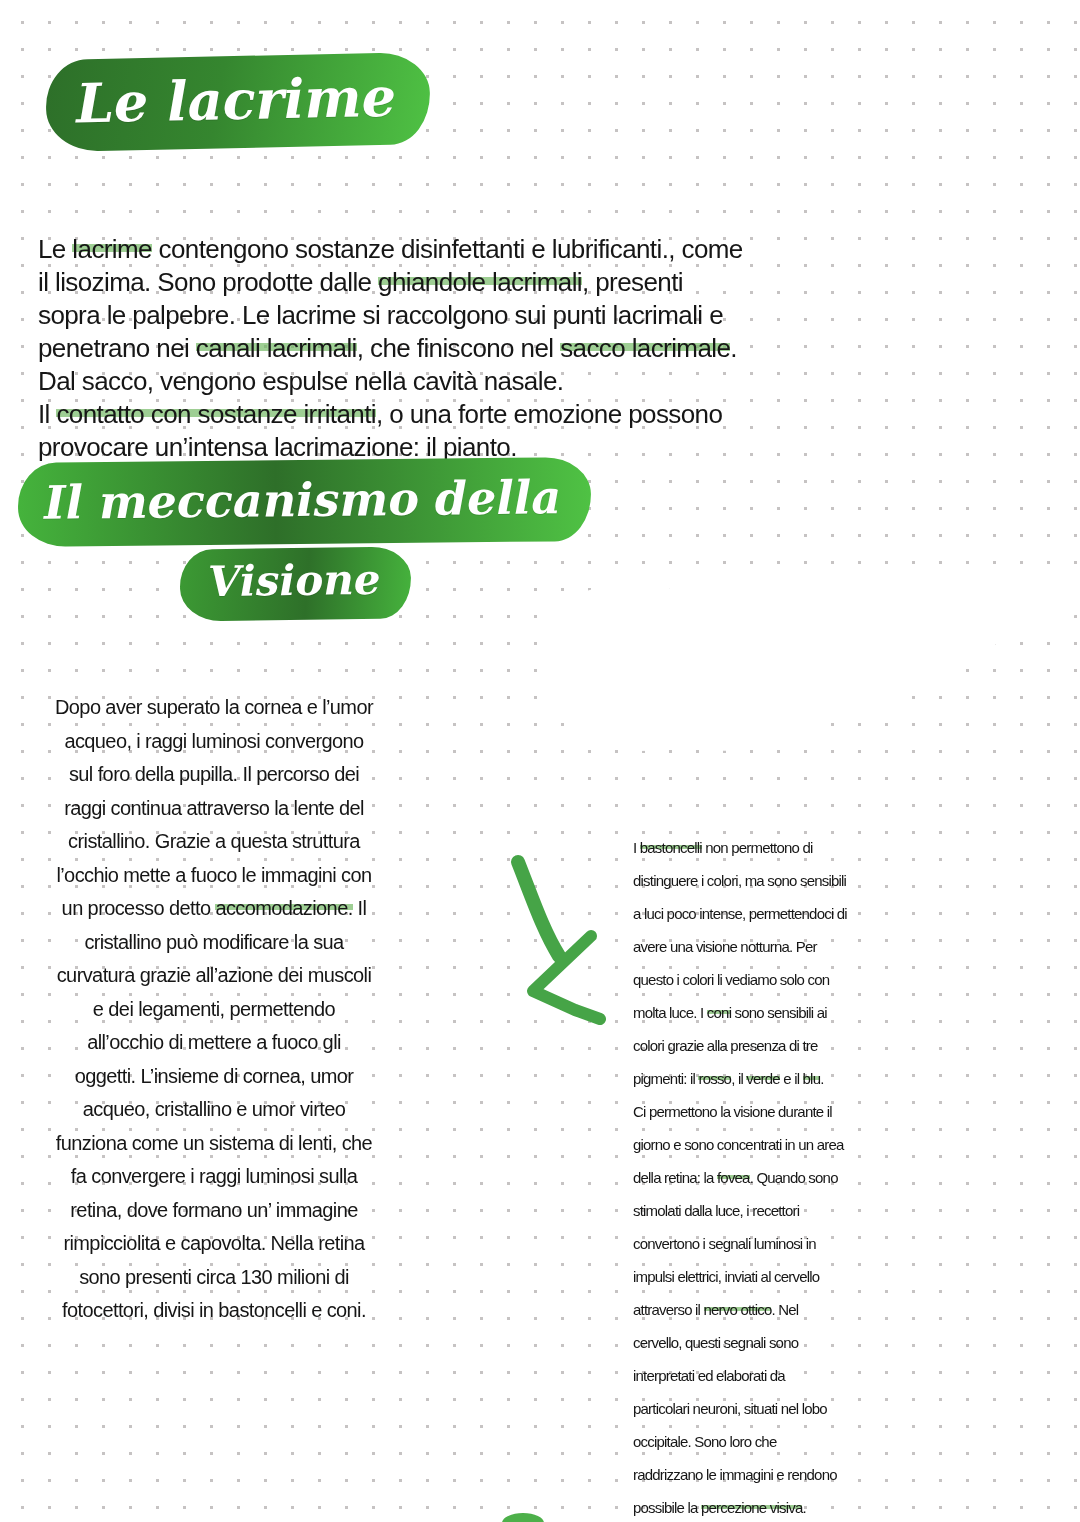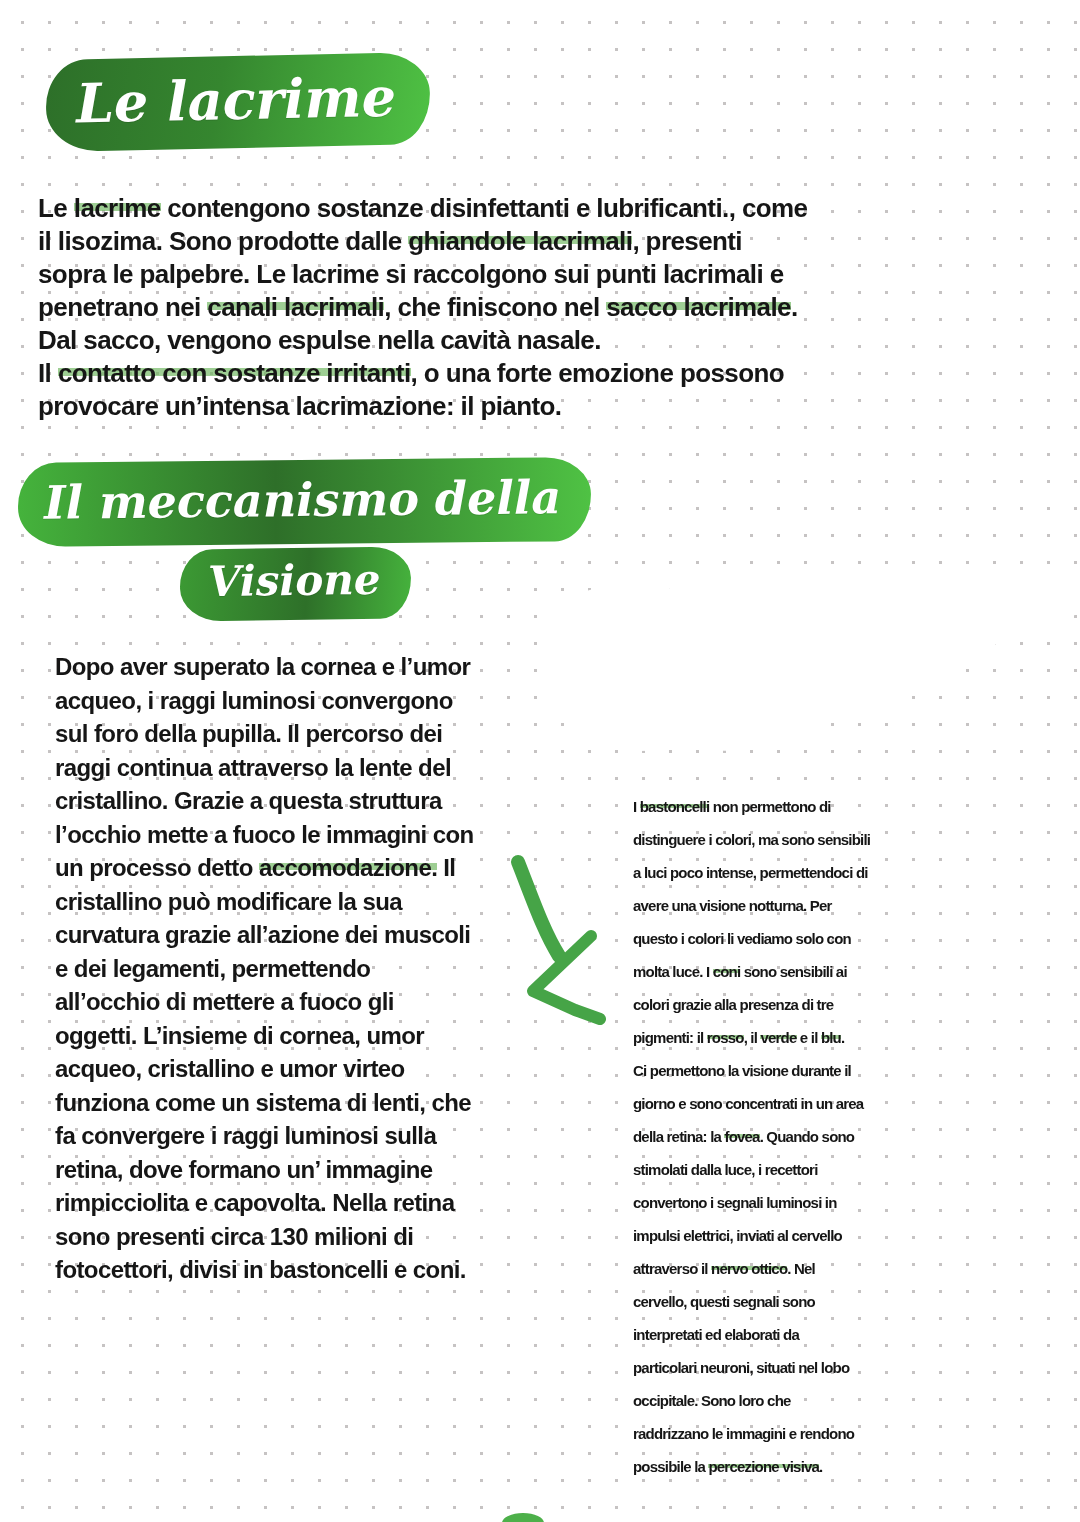--- a/index.html
+++ b/index.html
@@ -47,26 +47,27 @@
   .blob3{
     left:180px;top:548px;
     padding:8px 30px 14px 28px;
     font-size:42px;line-height:50px;
     background:linear-gradient(95deg,#3c9a34 0%,#2e7029 55%,#46b33d 100%);
     border-radius:40px 48px 38px 50px / 46px 38px 50px 40px;
     transform:rotate(-0.8deg);
   }
   .para{
     position:absolute;
-    font-weight:700;
+    font-weight:400;
     letter-spacing:-0.6px;
     white-space:nowrap;
+    margin-top:41px;
   }
   .para1{left:38px;top:192px;font-size:26px;line-height:33px;}
-  .col-left{left:55px;top:650px;font-size:24px;line-height:33.5px;}
+  .col-left{left:55px;top:650px;font-size:20px;line-height:33.5px;text-align:center;}
   .col-right{left:633px;top:790px;font-size:15px;line-height:33px;letter-spacing:-0.8px;}
   .hl{
     background-image:linear-gradient(to bottom,
       rgba(106,180,90,0) 34%,
       rgba(106,180,90,0.65) 34%,
       rgba(106,180,90,0.65) 60%,
       rgba(106,180,90,0) 60%);
   }
   .arrow{position:absolute;left:505px;top:852px;width:120px;height:175px;}
   .bottom-mark{

